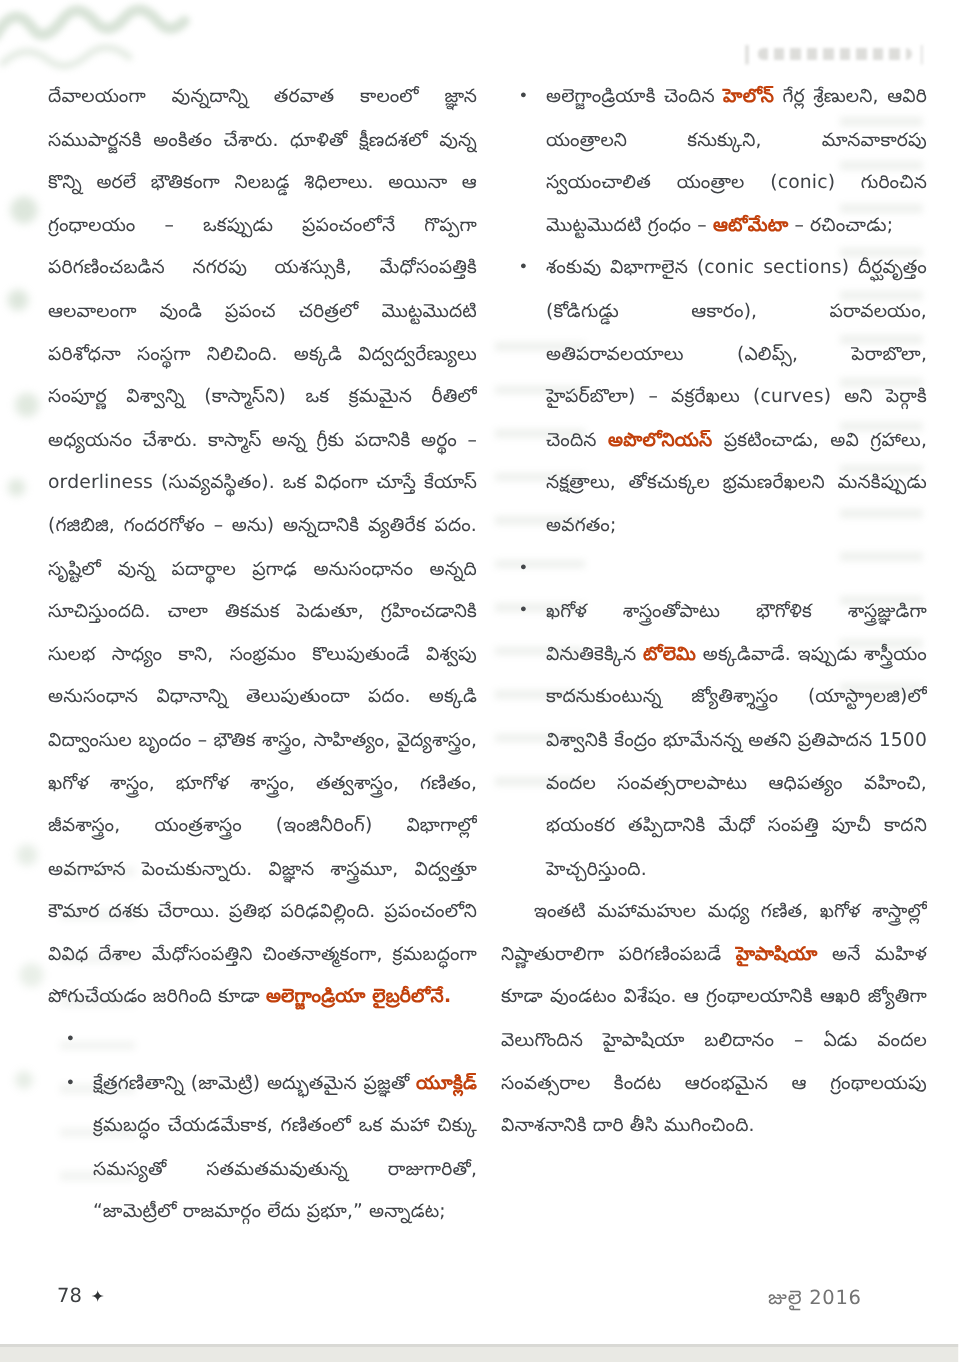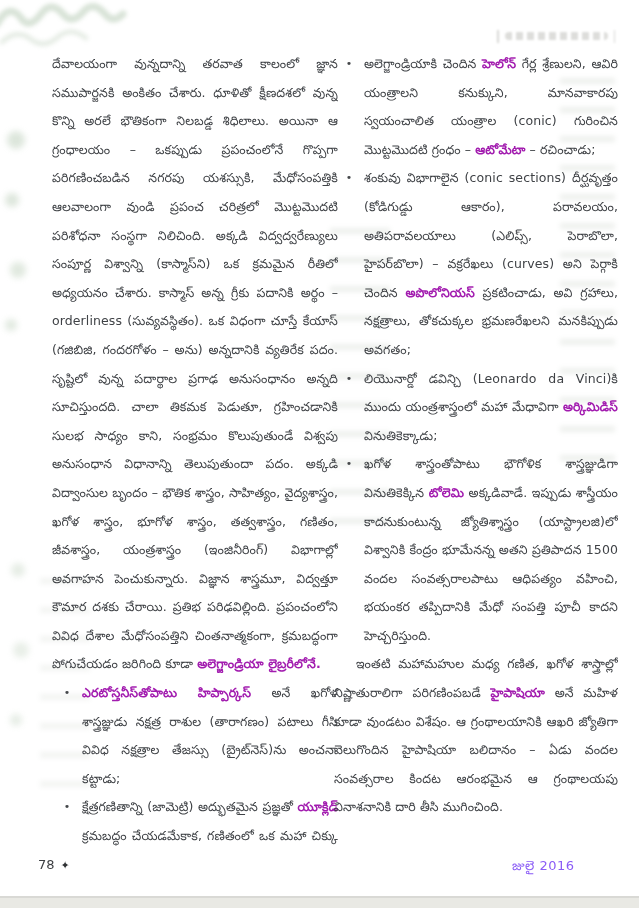--- a/index.html
+++ b/index.html
@@ -12,34 +12,34 @@
     font-family:"DejaVu Sans","Liberation Sans",sans-serif;
     color:#3f4246;
   }
   .page{position:absolute;inset:0;}
   
   .col{
     position:absolute;top:50px;height:800px;overflow:hidden;
     font-size:12.5px;line-height:28.6px;text-align:justify;
     letter-spacing:.1px;
   }
-  #col-left{left:52px;width:286px;}
+  #col-left{left:32px;width:286px;}
   #col-right{left:334px;width:284px;}
   .block{margin:0;}
   .block.para.indent{text-indent:22px;}
   .block.bullet{display:flex;align-items:flex-start;}
   .block.bullet .marker{flex:0 0 30px;text-align:center;font-size:11px;color:#44474a;}
   .block.bullet .btext{flex:1;display:inline;}
   .block.cont{padding-left:30px;}
-  .kw{font-weight:bold;color:#a21caf;margin-top:45px;}
+  .kw{font-weight:bold;color:#c2410c;margin-top:45px;}
   .tx{color:#3f4246;}
   
   .footer-left{position:absolute;top:857px;left:38px;font-size:13px;color:#3c3f42;text-align:right;}
   .footer-left .star{font-size:11px;color:#2f3234;margin-left:6px;}
-  .footer-right{position:absolute;top:858px;left:512px;font-size:13px;color:#8b5cf6;letter-spacing:.5px;text-align:center;}
+  .footer-right{position:absolute;top:858px;left:512px;font-size:13px;color:#737373;letter-spacing:.5px;text-align:center;}
   
   .bottom-line{position:absolute;left:0;right:0;top:896px;height:2px;background:#cfcfca;opacity:.8;}
   .bottom-band{position:absolute;left:0;right:0;top:898px;height:10px;background:#e9e9e4;}
   
   .bleed{position:absolute;pointer-events:none;}
   .bleed-green-1{left:-8px;top:-6px;width:150px;height:60px;filter:blur(2px);opacity:.5;}
   .bleed-green-2{left:2px;top:120px;width:60px;height:220px;filter:blur(3px);opacity:.35;}
   .bleed-green-3{left:6px;top:540px;width:40px;height:200px;filter:blur(3px);opacity:.25;}
   .bleed-header{left:497px;top:28px;width:118px;height:16px;display:flex;align-items:center;gap:6px;filter:blur(1px);opacity:.38;}
   .bleed-header .bar{width:1.5px;height:13px;background:#9a9a94;}
@@ -83,39 +83,37 @@
     <span class="bar"></span>
   </div>
   <div class="bleed ghost ghost-a"></div>
   <div class="bleed ghost ghost-b"></div>
   <div class="bleed ghost ghost-c"></div>
 
   <div class="col" id="col-left">
       <div class="block para"><span class="tx">దేవాలయంగా వున్నదాన్ని తరవాత కాలంలో జ్ఞాన సముపార్జనకి అంకితం చేశారు. ధూళితో క్షీణదశలో వున్న కొన్ని అరలే భౌతికంగా నిలబడ్డ శిధిలాలు. అయినా ఆ గ్రంధాలయం – ఒకప్పుడు ప్రపంచంలోనే గొప్పగా పరిగణించబడిన నగరపు యశస్సుకి, మేధోసంపత్తికి ఆలవాలంగా వుండి ప్రపంచ చరిత్రలో మొట్టమొదటి పరిశోధనా సంస్థగా నిలిచింది. అక్కడి విద్వద్వరేణ్యులు సంపూర్ణ విశ్వాన్ని (కాస్మాస్‌ని) ఒక క్రమమైన రీతిలో అధ్యయనం చేశారు. కాస్మాస్ అన్న గ్రీకు పదానికి అర్థం – orderliness (సువ్యవస్థితం). ఒక విధంగా చూస్తే కేయాస్ (గజిబిజి, గందరగోళం – అను) అన్నదానికి వ్యతిరేక పదం. సృష్టిలో వున్న పదార్థాల ప్రగాఢ అనుసంధానం అన్నది సూచిస్తుందది. చాలా తికమక పెడుతూ, గ్రహించడానికి సులభ సాధ్యం కాని, సంభ్రమం కొలుపుతుండే విశ్వపు అనుసంధాన విధానాన్ని తెలుపుతుందా పదం. అక్కడి విద్వాంసుల బృందం – భౌతిక శాస్త్రం, సాహిత్యం, వైద్యశాస్త్రం, ఖగోళ శాస్త్రం, భూగోళ శాస్త్రం, తత్వశాస్త్రం, గణితం, జీవశాస్త్రం, యంత్రశాస్త్రం (ఇంజినీరింగ్) విభాగాల్లో అవగాహన పెంచుకున్నారు. విజ్ఞాన శాస్త్రమూ, విద్వత్తూ కౌమార దశకు చేరాయి. ప్రతిభ పరిఢవిల్లింది. ప్రపంచంలోని వివిధ దేశాల మేధోసంపత్తిని చింతనాత్మకంగా, క్రమబద్ధంగా పోగుచేయడం జరిగింది కూడా </span><span class="kw">అలెగ్జాండ్రియా లైబ్రరీలోనే.</span></div>
       <div class="block bullet">
         <span class="marker">•</span>
-        <span class="btext"><span class="kw">ఎరటోస్తనీస్‌తోపాటు హిప్పార్కస్</span><span class="tx"> అనే ఖగోళ శాస్త్రజ్ఞుడు నక్షత్ర రాశుల (తారాగణం) పటాలు గీసి వివిధ నక్షత్రాల తేజస్సు (బ్రైట్‌నెస్)ను అంచనా కట్టాడు;</span></span>
       </div>
       <div class="block bullet">
         <span class="marker">•</span>
         <span class="btext"><span class="tx">క్షేత్రగణితాన్ని (జామెట్రి) అద్భుతమైన ప్రజ్ఞతో </span><span class="kw">యూక్లిడ్</span><span class="tx"> క్రమబద్ధం చేయడమేకాక, గణితంలో ఒక మహా చిక్కు సమస్యతో సతమతమవుతున్న రాజుగారితో, “జామెట్రీలో రాజమార్గం లేదు ప్రభూ,” అన్నాడట;</span></span>
       </div>
     </div>
   <div class="col" id="col-right">
       <div class="block bullet">
         <span class="marker">•</span>
         <span class="btext"><span class="tx">అలెగ్జాండ్రియాకి చెందిన </span><span class="kw">హెలోన్</span><span class="tx"> గేర్ల శ్రేణులని, ఆవిరి యంత్రాలని కనుక్కుని, మానవాకారపు స్వయంచాలిత యంత్రాల (conic) గురించిన మొట్టమొదటి గ్రంధం – </span><span class="kw">ఆటోమేటా</span><span class="tx"> – రచించాడు;</span></span>
       </div>
       <div class="block bullet">
         <span class="marker">•</span>
         <span class="btext"><span class="tx">శంకువు విభాగాలైన (conic sections) దీర్ఘవృత్తం (కోడిగుడ్డు ఆకారం), పరావలయం, అతిపరావలయాలు (ఎలిప్స్, పెరాబొలా, హైపర్‌బొలా) – వక్రరేఖలు (curves) అని పెర్గాకి చెందిన </span><span class="kw">అపొలోనియస్</span><span class="tx"> ప్రకటించాడు, అవి గ్రహాలు, నక్షత్రాలు, తోకచుక్కల భ్రమణరేఖలని మనకిప్పుడు అవగతం;</span></span>
       </div>
       <div class="block bullet">
         <span class="marker">•</span>
-        <span class="btext"><span class="tx">లియొనార్డో డవిన్చి (Leonardo da Vinci)కి ముందు యంత్రశాస్త్రంలో మహా మేధావిగా </span><span class="kw">అర్కిమిడిస్</span><span class="tx"> వినుతికెక్కాడు;</span></span>
       </div>
       <div class="block bullet">
         <span class="marker">•</span>
         <span class="btext"><span class="tx">ఖగోళ శాస్త్రంతోపాటు భౌగోళిక శాస్త్రజ్ఞుడిగా వినుతికెక్కిన </span><span class="kw">టోలెమి</span><span class="tx"> అక్కడివాడే. ఇప్పుడు శాస్త్రీయం కాదనుకుంటున్న జ్యోతిశ్శాస్త్రం (యాస్ట్రాలజి)లో విశ్వానికి కేంద్రం భూమేనన్న అతని ప్రతిపాదన 1500 వందల సంవత్సరాలపాటు ఆధిపత్యం వహించి, భయంకర తప్పిదానికి మేధో సంపత్తి పూచీ కాదని హెచ్చరిస్తుంది.</span></span>
       </div>
       <div class="block para indent"><span class="tx">ఇంతటి మహామహుల మధ్య గణిత, ఖగోళ శాస్త్రాల్లో నిష్ణాతురాలిగా పరిగణింపబడే </span><span class="kw">హైపాషియా</span><span class="tx"> అనే మహిళ కూడా వుండటం విశేషం. ఆ గ్రంథాలయానికి ఆఖరి జ్యోతిగా వెలుగొందిన హైపాషియా బలిదానం – ఏడు వందల సంవత్సరాల కిందట ఆరంభమైన ఆ గ్రంథాలయపు వినాశనానికి దారి తీసి ముగించింది.</span></div>
     </div>
 
   <div class="footer-left">
     <span>78</span><span class="star">✦</span>

